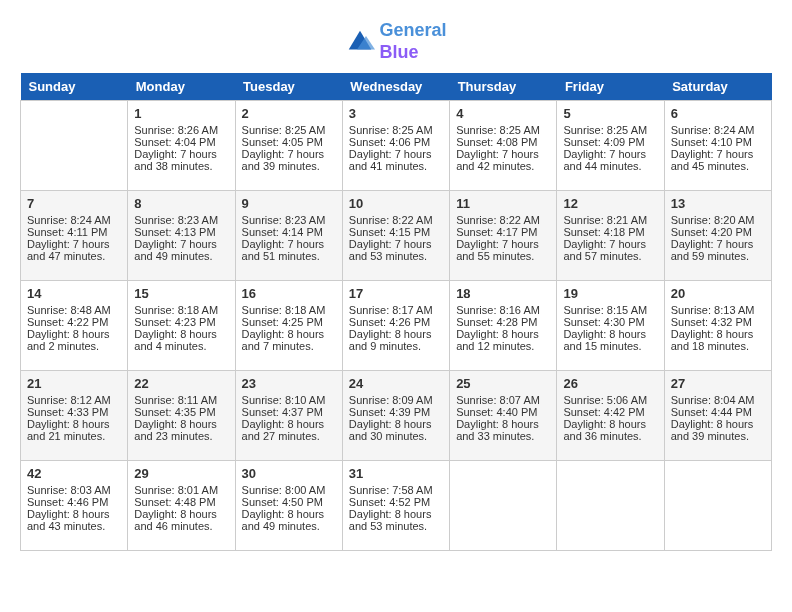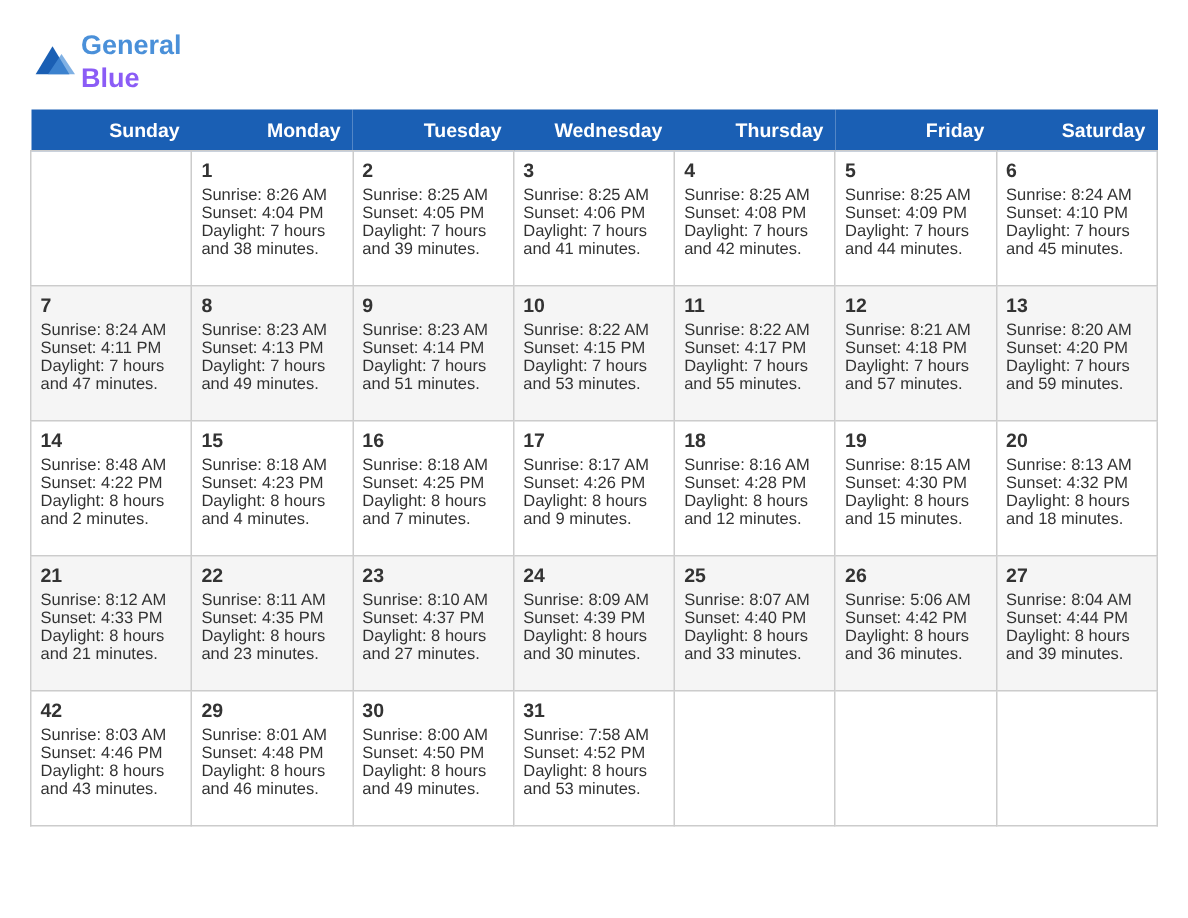--- a/index.html
+++ b/index.html
@@ -5,21 +5,21 @@
     * { box-sizing: border-box; margin: 0; padding: 0; }
     body {
       font-family: Arial, sans-serif;
       background: #fff;
       width: 792px;
       min-height: 612px;
       padding: 20px;
     }
     .header {
       display: flex;
-      justify-content: flex-start;
+      justify-content: center;
       align-items: flex-start;
       margin-bottom: 10px;
     }
     .logo {
       display: flex;
       align-items: center;
     }
     .logo-text {
       font-size: 18px;
       font-weight: bold;
@@ -47,21 +47,21 @@
       color: #444;
     }
     table {
       width: 100%;
       border-collapse: collapse;
       table-layout: fixed;
     }
     thead tr th {
       background: #1a5fb4;
       color: #fff;
-      text-align: right;
+      text-align: left;
       padding: 6px 8px;
       font-size: 13px;
       font-weight: bold;
     }
     tbody tr td {
       border: 1px solid #ccc;
       vertical-align: top;
       padding: 5px 6px;
       font-size: 11px;
       color: #333;

